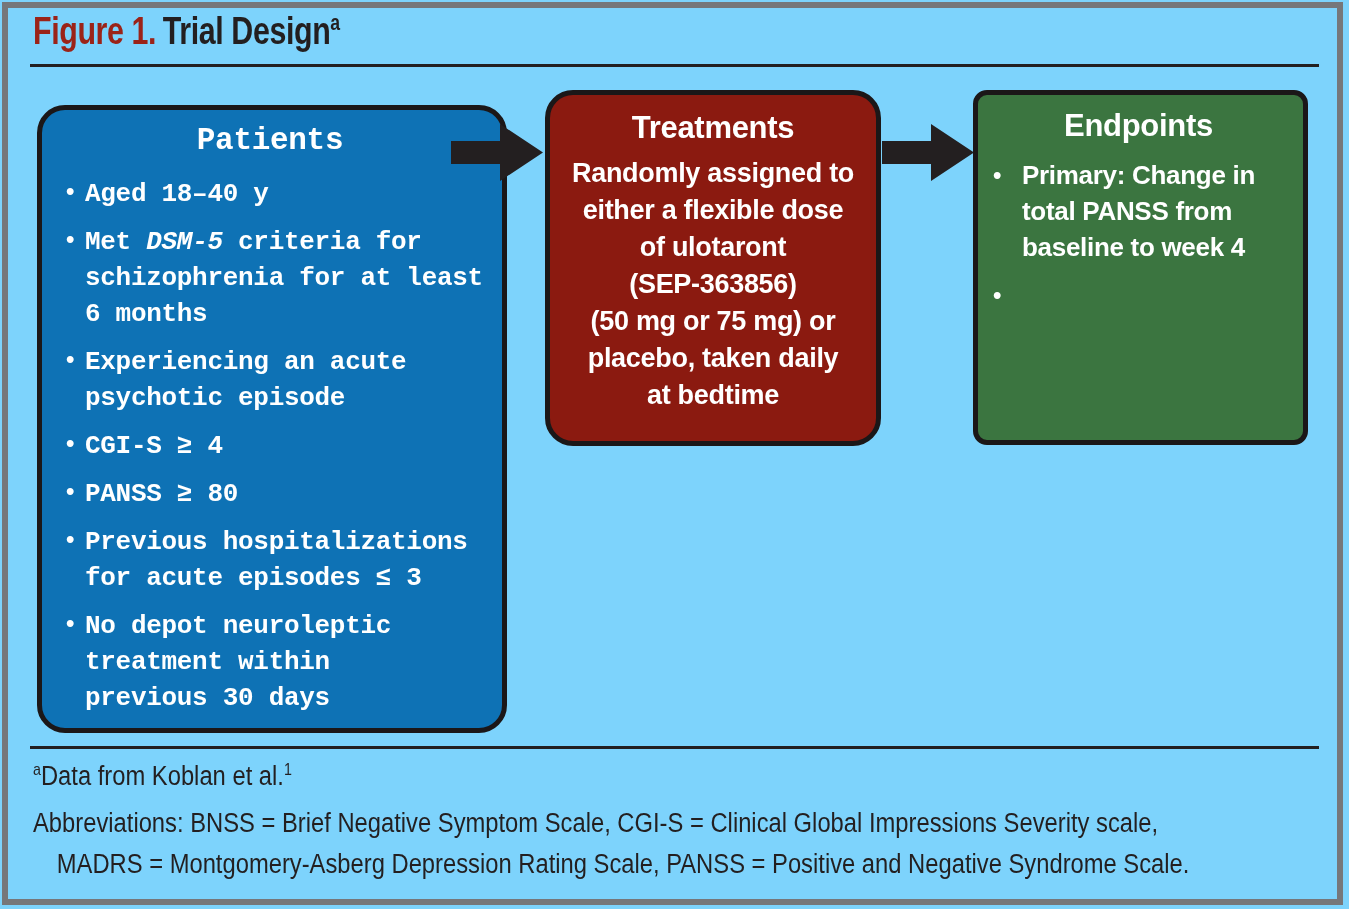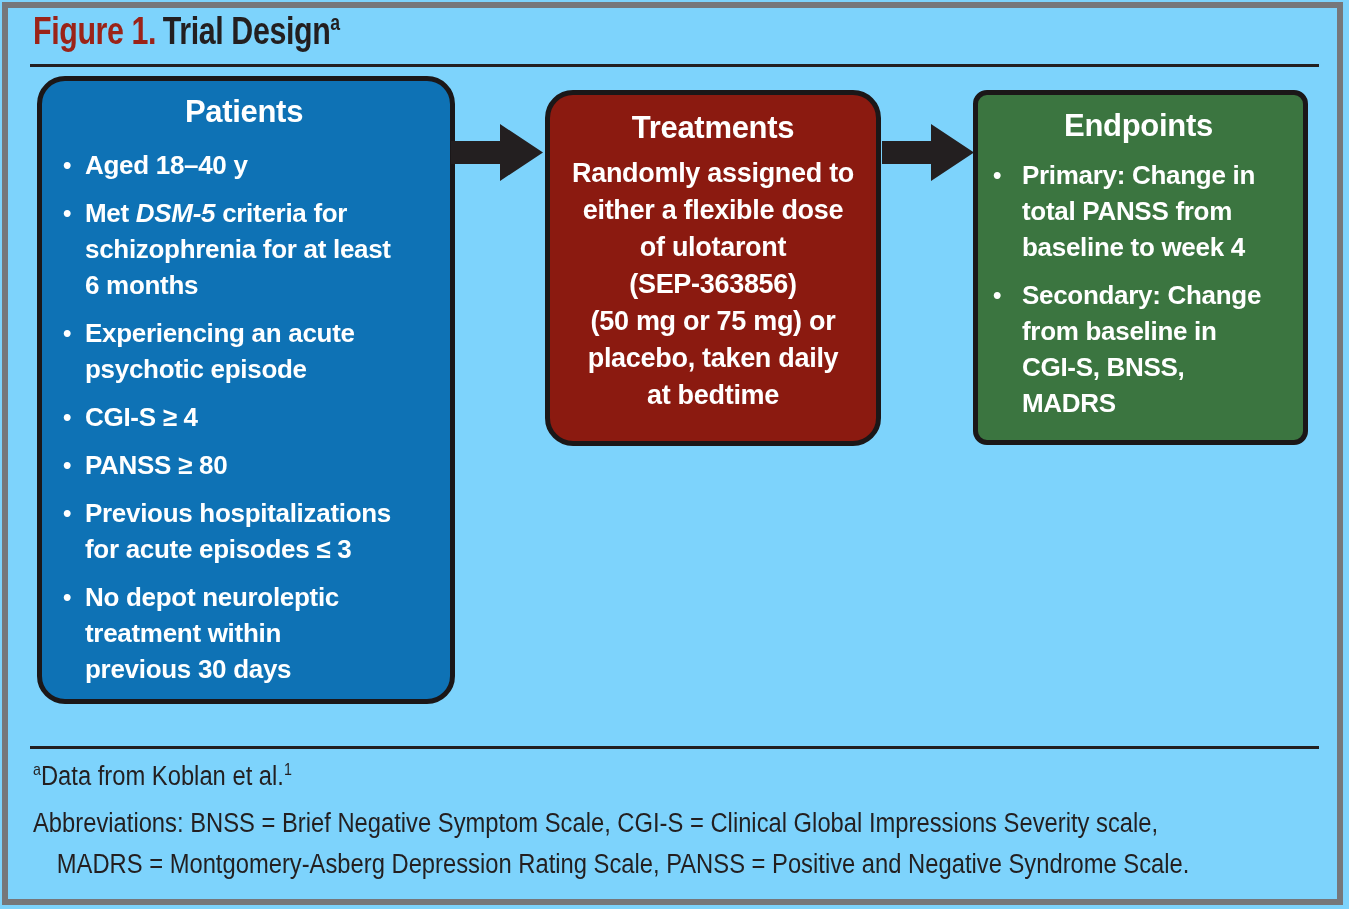--- a/index.html
+++ b/index.html
@@ -13,21 +13,21 @@
                    color:#231F20; white-space:nowrap; letter-spacing:-0.5px;
                    transform:scaleX(0.80); transform-origin:0 0; }
   .figure-label { color:#9B2318; }
   .figure-title-text { margin-left:0.22em; }
   .figure-header sup { font-size:0.58em; }
   .title-underline { position:absolute; left:30px; top:64px; width:1289px; height:3px; background:#231F20; }
 
   
   .box { position:absolute; border:5px solid #1B1718; border-radius:28px; box-sizing:border-box;
          color:#ffffff; font-weight:bold; }
-  .box-patients   { left:37px;  top:76px; width:418px; height:628px; background:#0E72B5; padding:14px 4px 0 0; }
+  .box-patients   { left:37px;  top:105px; width:470px; height:628px; background:#0E72B5; padding:14px 4px 0 0;font-family:Liberation Mono, monospace; }
   .box-treatments { left:545px; top:90px; width:336px; height:356px; background:#8B1A10; padding:16px 4px 8px 4px; text-align:center; }
   .box-endpoints  { left:973px; top:90px; width:335px; height:355px; background:#3B7540; padding:14px 4px 0 0;border-radius:14px; }
 
   .box-title { text-align:center; font-size:31px; letter-spacing:-0.3px; line-height:34px; }
   .box-patients  .box-title { margin-bottom:18px; }
   .box-treatments .box-title { margin-bottom:10px; }
   .box-endpoints .box-title { margin-bottom:14px; }
 
   .bullets { list-style:none; margin:0; padding:0; }
   .bullet-item { display:flex; margin-bottom:12px; font-size:26px; line-height:36px; letter-spacing:-0.3px; }
@@ -129,24 +129,20 @@
     <div class="box-title">Endpoints</div>
     <ul class="bullets">
       <li class="bullet-item">
         <span class="bullet-dot">•</span>
         <span class="bullet-text">Primary: Change in
 total PANSS from
 baseline to week 4</span>
       </li>
       <li class="bullet-item">
         <span class="bullet-dot">•</span>
-        <span class="bullet-text">Secondary: Change
-from baseline in
-CGI-S, BNSS,
-MADRS</span>
       </li>
     </ul>
   </div>
 
   <div class="footer-divider"></div>
 
   <div class="footnote footnote-source">
     <sup>a</sup><span>Data from Koblan et al.</span><sup>1</sup>
   </div>
 

